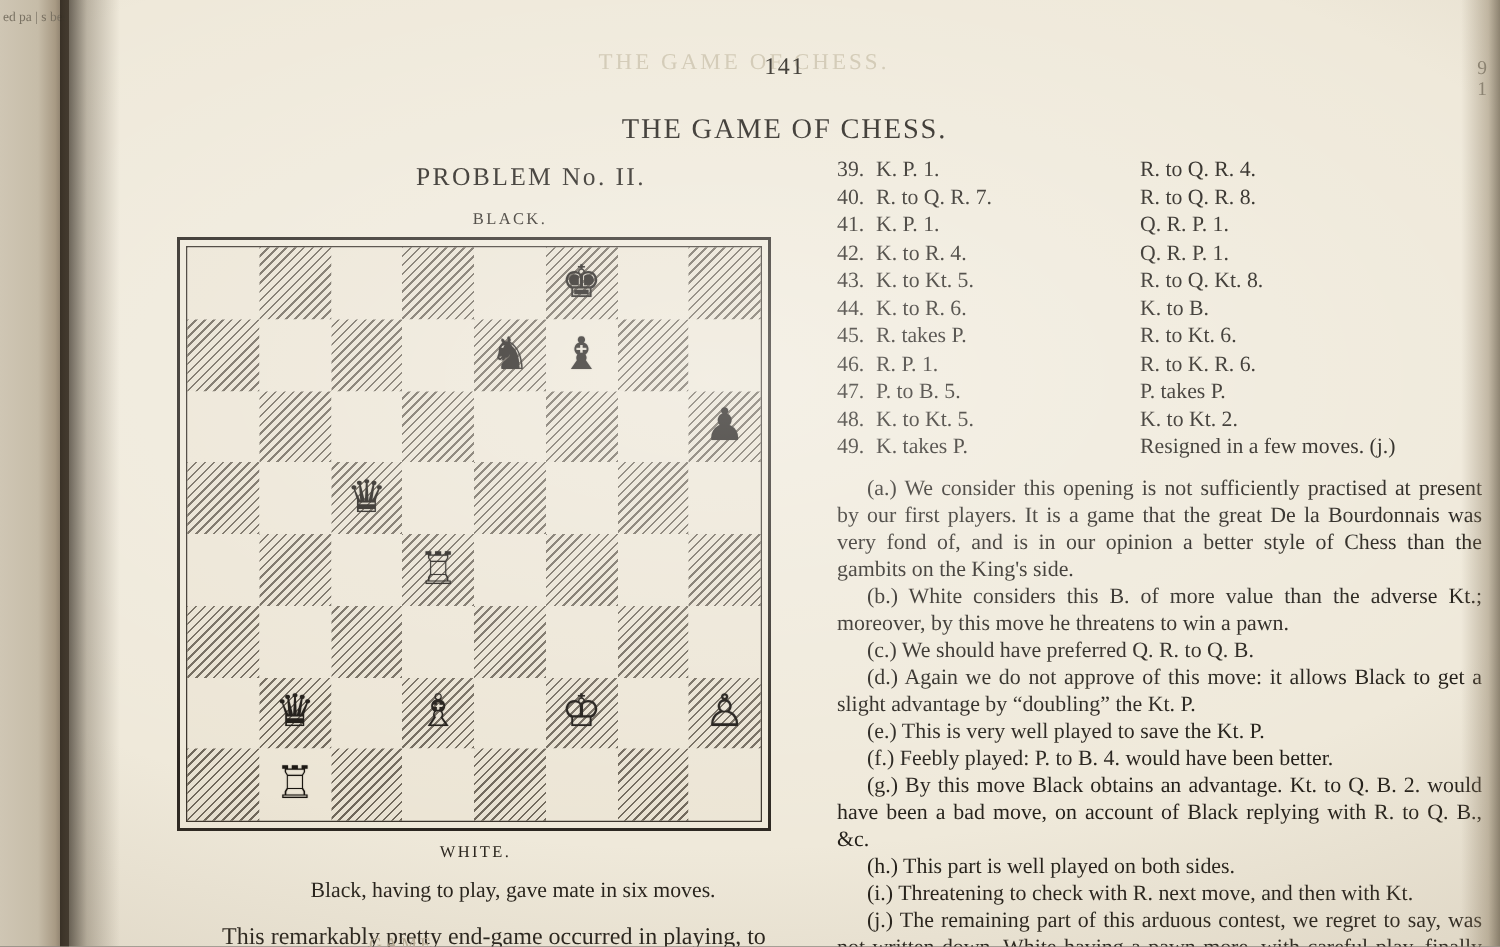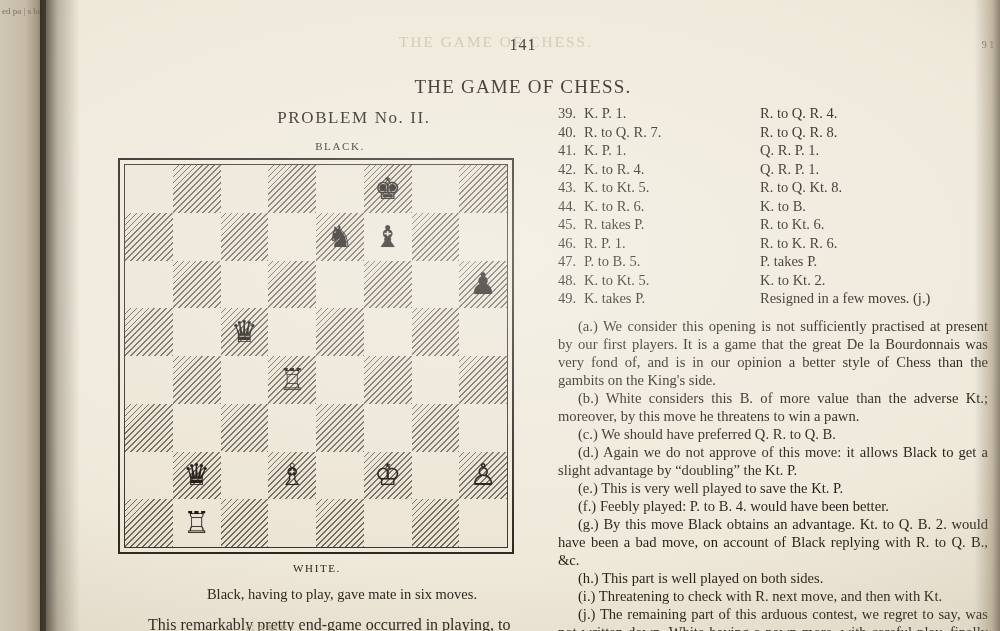--- a/index.html
+++ b/index.html
@@ -37,21 +37,21 @@
     background:radial-gradient(120% 90% at 45% 40%, rgba(255,255,255,0.35) 0%, rgba(226,214,192,0.0) 55%, rgba(150,132,103,0.30) 100%);
     pointer-events:none;
   }
   .edge-right{
     position:absolute;right:0;top:0;width:26px;height:631px;
     background:linear-gradient(90deg, rgba(160,146,120,0) 0%, rgba(140,124,98,.45) 70%, rgba(90,78,58,.65) 100%);
     z-index:5;pointer-events:none;
   }
   .right-ghost{
     position:absolute;right:4px;top:38px;width:16px;
-    font-size:10px;color:#8c8372;line-height:14px;text-align:center;
+    font-size:13px;color:#8c8372;line-height:14px;text-align:center;
     z-index:6;
   }
 
   
   .folio{
     position:absolute;left:0;right:0;top:36px;text-align:center;
     font-size:16px;letter-spacing:1px;color:#2e2a23;
   }
   .bleed-title{
     position:absolute;left:300px;top:34px;width:300px;text-align:center;

